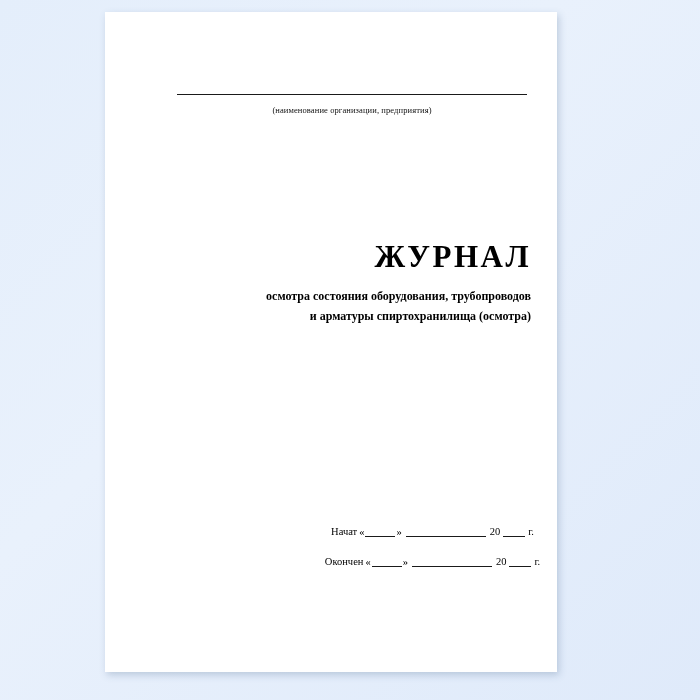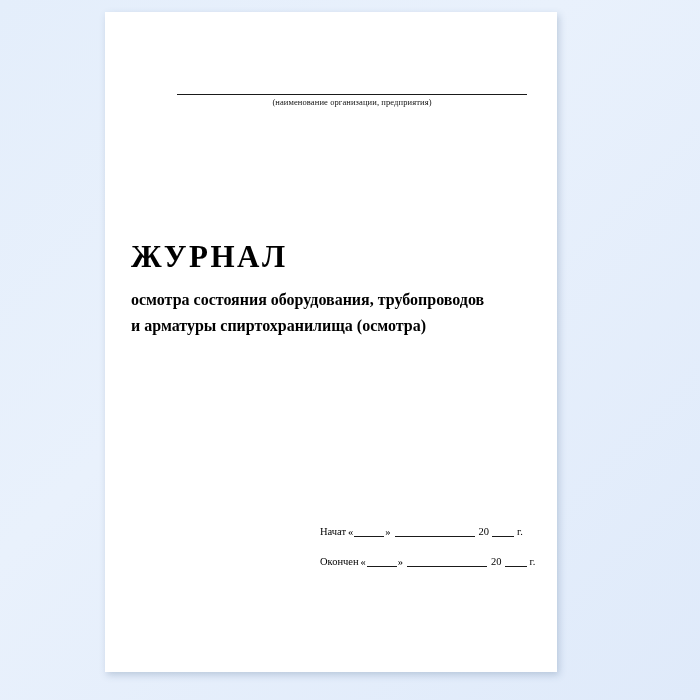--- a/index.html
+++ b/index.html
@@ -35,56 +35,56 @@
     width: 350px;
     text-align: center;
   }
   .org-rule {
     border-bottom: 1px solid #1a1a1a;
     height: 14px;
   }
   .org-caption {
     font-size: 8.5px;
     color: #111;
-    margin-top: 2px;
+    margin-top: 10px;
     letter-spacing: 0.1px;
   }
   .title-block {
     position: absolute;
     left: 26px;
     top: 228px;
     width: 400px;
-    text-align: left;
+    text-align: right;
   }
   .main-title {
     font-size: 31px;
     font-weight: bold;
     letter-spacing: 2.5px;
     color: #000;
     line-height: 1.1;
   }
   .subtitle {
     margin-top: 13px;
-    font-size: 16px;
+    font-size: 12px;
     font-weight: bold;
     color: #000;
     line-height: 1.62;
   }
   .dates-block {
     position: absolute;
     left: 215px;
     top: 495px;
     width: 225px;
     font-size: 10.5px;
     color: #000;
   }
   .date-row {
     display: flex;
     align-items: flex-end;
-    justify-content: flex-start;
+    justify-content: center;
     height: 30px;
     white-space: nowrap;
   }
   .date-label {
     padding-right: 2px;
   }
   .short-rule {
     display: inline-block;
     width: 30px;
     border-bottom: 1px solid #1a1a1a;

